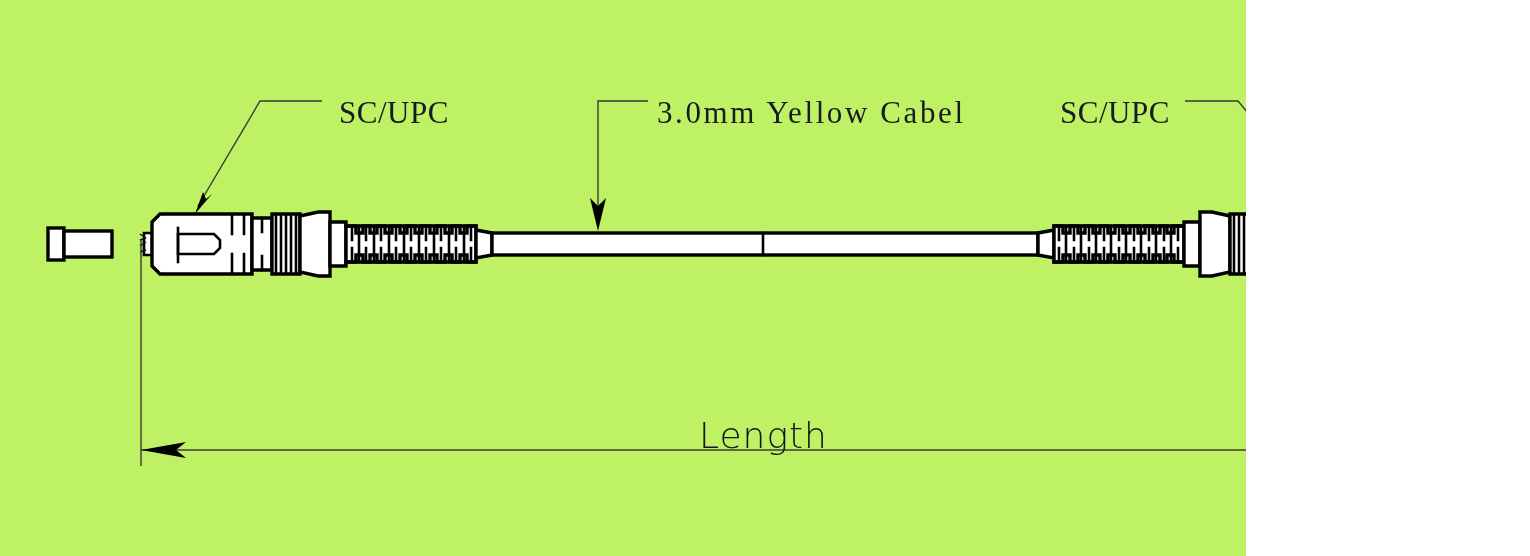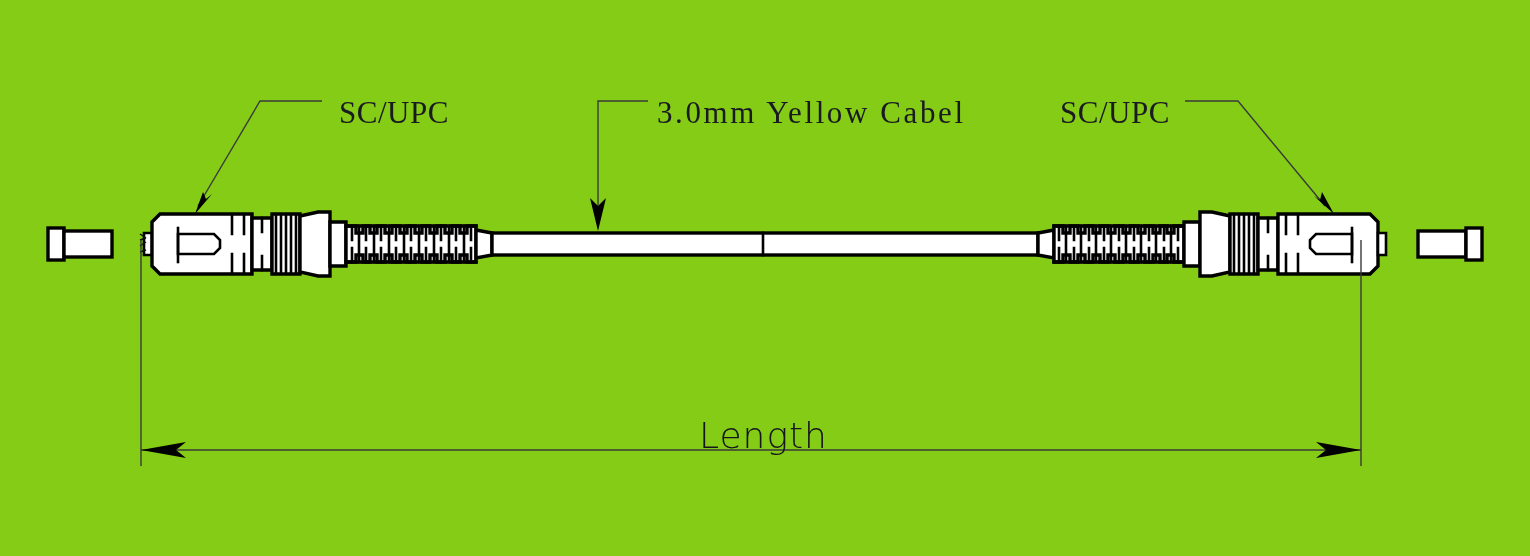--- a/index.html
+++ b/index.html
@@ -6,23 +6,23 @@
   html, body {
     margin: 0;
     padding: 0;
     background: #ffffff;
   }
   body {
     font-family: "Liberation Serif", serif;
   }
   #drawing-root {
     position: relative;
-    width: 1530px;
+    width: 1246px;
     height: 556px;
-    background: #84cc16;
+    background: #bef264;
     overflow: hidden;
   }
   #drawing-svg {
     display: block;
     width: 1530px;
     height: 556px;
   }
   .label-serif {
     font-family: "Liberation Serif", serif;
     font-size: 31px;

